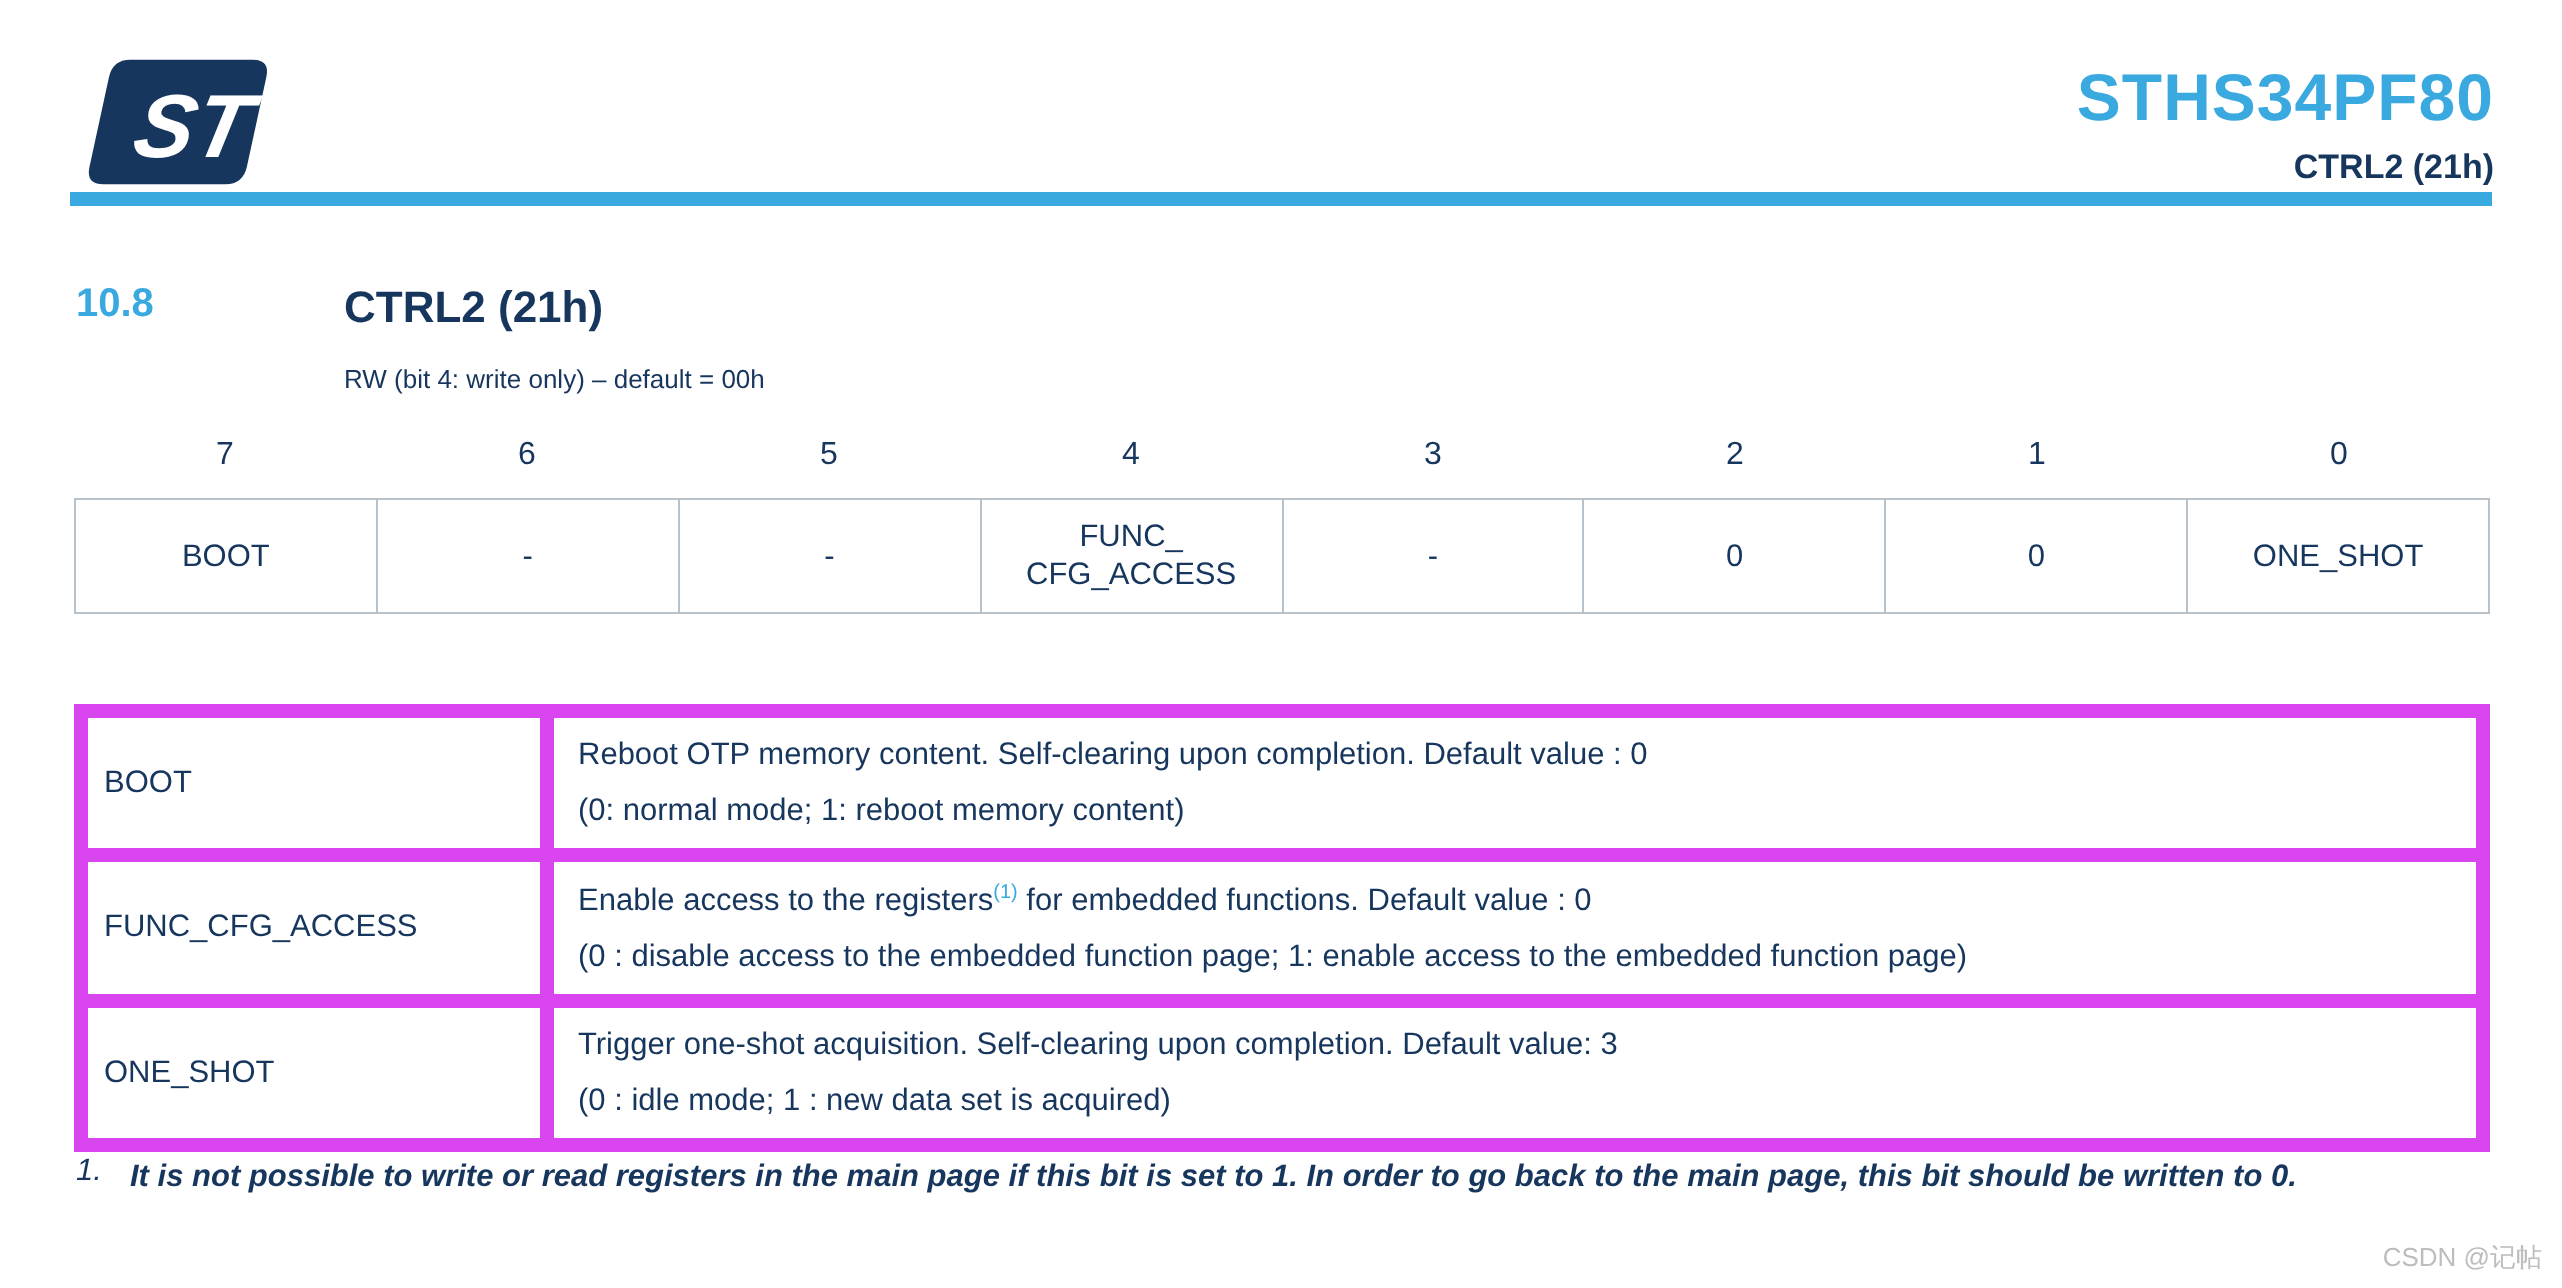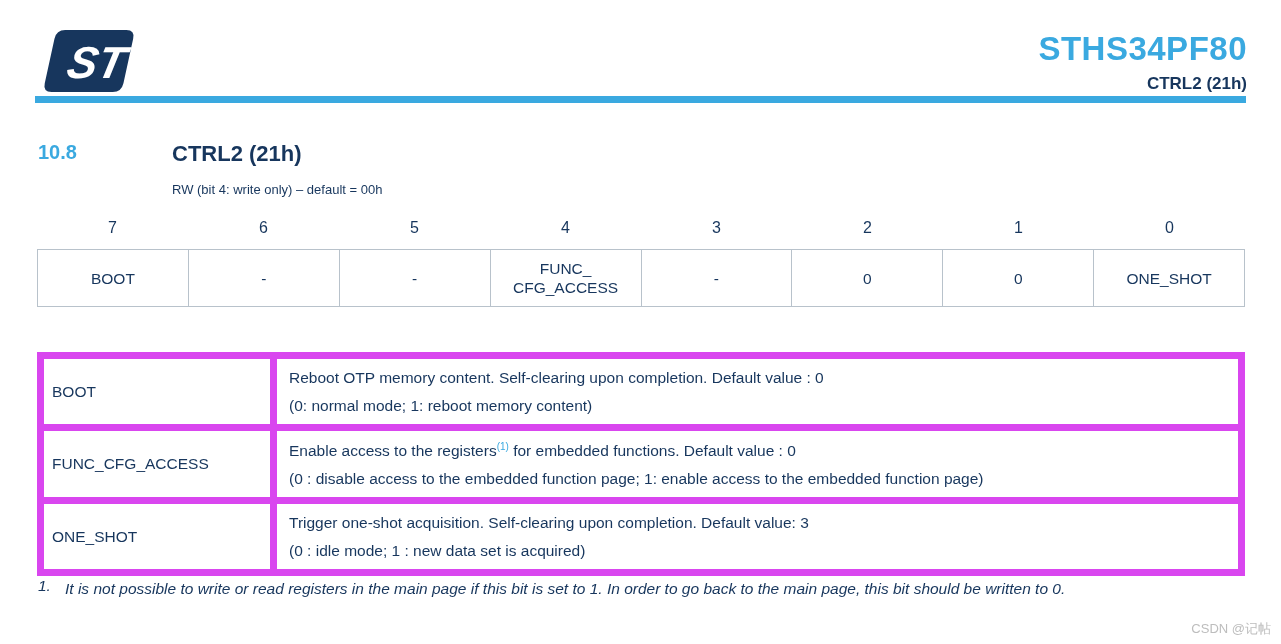--- a/index.html
+++ b/index.html
@@ -37,21 +37,21 @@
   .desc-table td.name-cell { width:233px; padding-left:8px; }
   .desc-table td.desc-cell { padding:9px 10px 9px 12px; }
   .desc-line { line-height:19px; }
   .desc-line + .desc-line { margin-top:9px; }
   .row-1 { height:70px; } .row-2 { height:73px; } .row-3 { height:71px; }
   .fn-ref { color:#3aa9e0; font-size:10px; vertical-align:super; line-height:0; }
 
   
   .footnote { position:absolute; left:38px; top:577px; display:flex; font-style:italic; font-size:15.5px; color:#17365d; }
   .footnote .fn-num { width:27px; flex:0 0 27px; }
-  .footnote .fn-text { width:1135px; line-height:23px; }
+  .footnote .fn-text { width:1135px; line-height:23px;font-weight:bold; }
 
   
   .watermark { position:absolute; right:10px; bottom:6px; color:#bdbdbd; font-size:13px;margin-top:17px; }
 </style>
 </head>
 <body>
 
 <div class="page">
 
   <svg class="logo" viewBox="0 0 104 70" aria-hidden="true">

